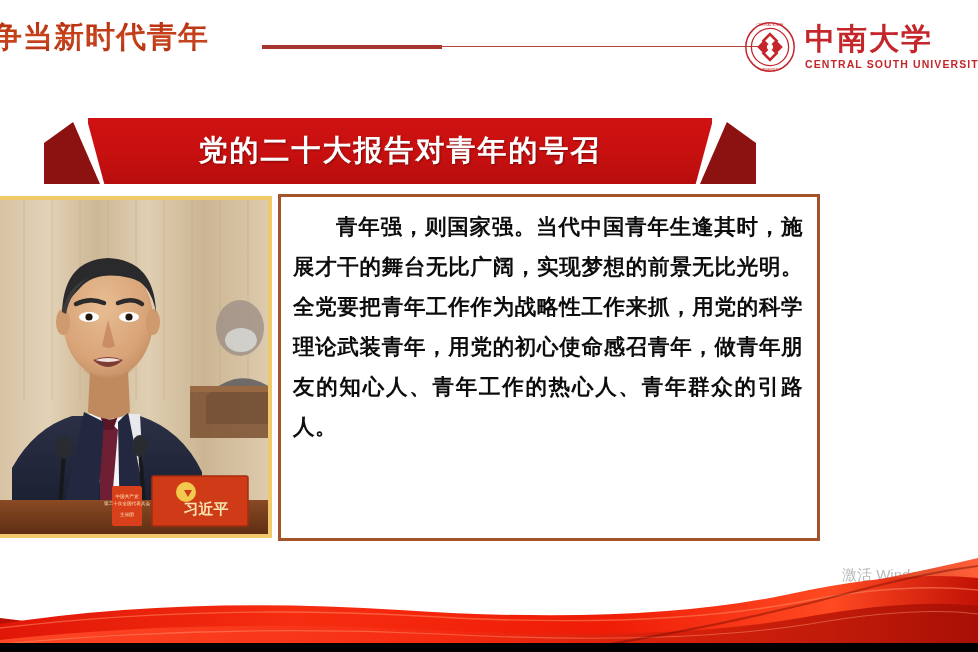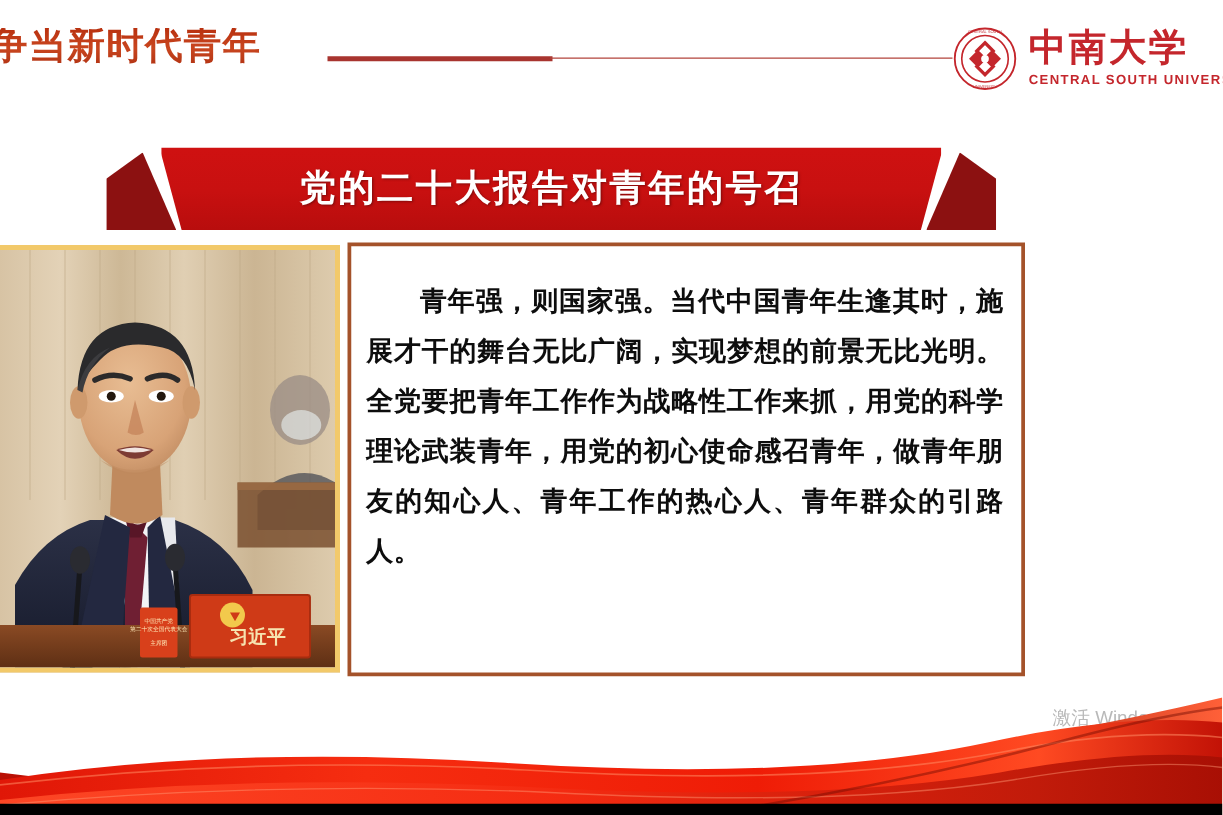--- a/index.html
+++ b/index.html
@@ -48,21 +48,21 @@
     left: 440px;
     top: 46px;
     width: 322px;
     height: 1.4px;
     background: #b3443c;
   }
 
   
   #logo-block {
     position: absolute;
-    left: 762px;
+    left: 744px;
     top: 18px;
     width: 206px;
     height: 58px;
     display: flex;
     align-items: center;
     gap: 9px;
   }
   #logo-mark {
     position: relative;
     width: 52px;
@@ -93,21 +93,20 @@
     white-space: nowrap;
   }
 
   
   #banner {
     position: absolute;
     left: 44px;
     top: 116px;
     width: 712px;
     height: 76px;
-    margin-left: 41px;
   }
   #banner .tail {
     position: absolute;
     top: 6px;
     width: 56px;
     height: 62px;
     background: #8c1111;
   }
   #banner .tail-left {
     left: 0;
@@ -159,21 +158,21 @@
   
   #text-box {
     position: absolute;
     left: 278px;
     top: 194px;
     width: 542px;
     height: 347px;
     border: 3px solid #a4522a;
     box-sizing: border-box;
     background: #ffffff;
-    padding: 24px 14px 10px 12px;
+    padding: 10px 14px 10px 12px;
   }
   #text-box p {
     margin: 0 0 2px 0;
     font-family: "Liberation Serif", "DejaVu Serif", serif;
     font-weight: bold;
     font-size: 21.5px;
     line-height: 40px;
     color: #0d0d0d;
     text-indent: 2em;
     text-align: justify;

